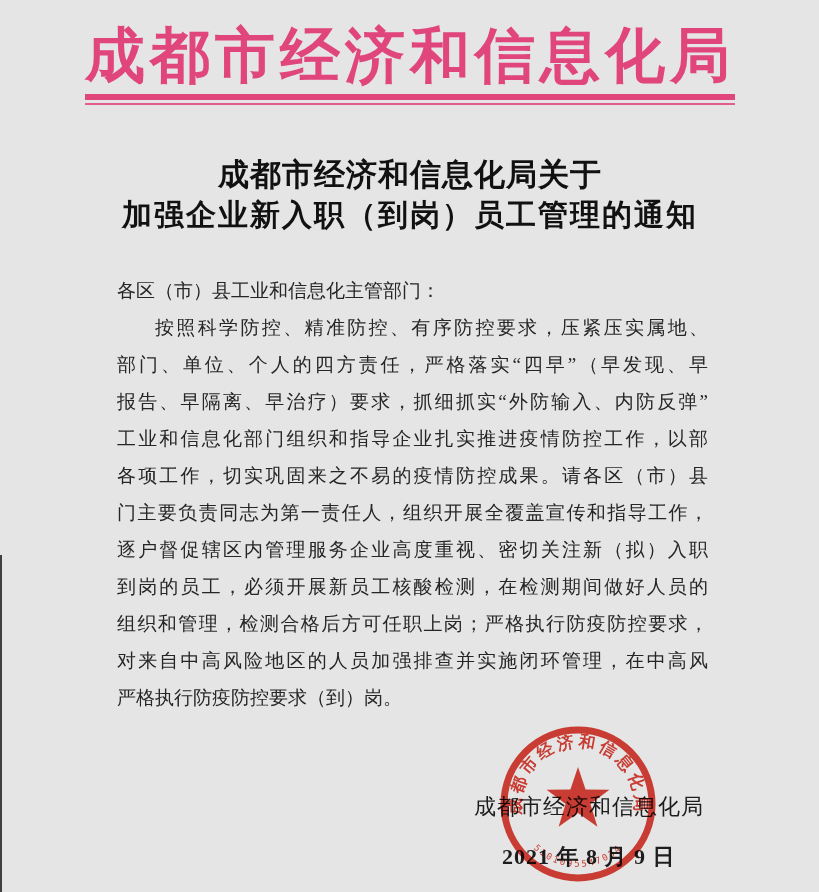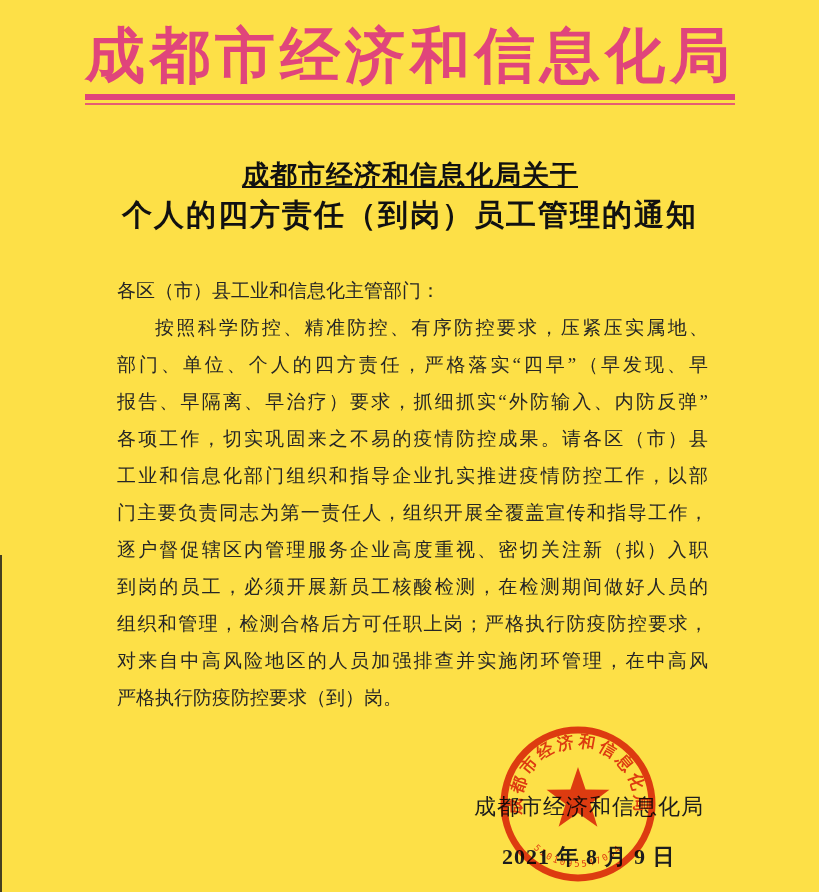--- a/index.html
+++ b/index.html
@@ -1,19 +1,19 @@
 <!DOCTYPE html>
 <html><head>
 <meta charset="utf-8">
 <style>
   html,body { margin:0; padding:0; background:#ffffff; }
   .page {
     position:relative;
     width:819px; height:892px;
-    background:#fde047;
+    background:#e5e5e5;
     overflow:hidden;
     font-family:"Liberation Serif","DejaVu Serif",serif;
   }
   
   .letterhead {
     position:absolute; left:85px; top:16px; width:650px;
     text-align:center;
     font-size:60px; font-weight:bold; letter-spacing:5px;
     color:#e0457b;
     white-space:nowrap;
@@ -24,21 +24,21 @@
   }
   .rule-thin {
     position:absolute; left:85px; top:103px; width:650px; height:2px;
     background:#e0457b; opacity:.85;
   }
   
   .doc-title {
     position:absolute; left:85px; top:156px; width:650px;
     text-align:center; color:#111; font-weight:bold;
   }
-  .doc-title .t1 { font-size:27px; line-height:38px; letter-spacing:1px;text-decoration:underline; }
+  .doc-title .t1 { font-size:31px; line-height:38px; letter-spacing:1px; }
   .doc-title .t2 { font-size:30px; line-height:42px; letter-spacing:2px; }
   
   .doc-body {
     position:absolute; left:117px; top:272px; width:591px;
     color:#262626;
   }
   .bline {
     height:37px; line-height:37px; font-size:19px;
     text-align:justify; white-space:nowrap;
   }
@@ -72,30 +72,30 @@
 <body>
 
 <div class="page">
 
   <div class="letterhead">成都市经济和信息化局</div>
   <div class="rule-thick"></div>
   <div class="rule-thin"></div>
 
   <div class="doc-title">
     <div class="t1">成都市经济和信息化局关于</div>
-    <div class="t2">个人的四方责任（到岗）员工管理的通知</div>
+    <div class="t2">加强企业新入职（到岗）员工管理的通知</div>
   </div>
 
   <div class="doc-body">
     <div class="bline">各区（市）县工业和信息化主管部门：</div>
     <div class="bline indent stretch">按照科学防控、精准防控、有序防控要求，压紧压实属地、</div>
     <div class="bline stretch">部门、单位、个人的四方责任，严格落实“四早”（早发现、早</div>
     <div class="bline stretch">报告、早隔离、早治疗）要求，抓细抓实“外防输入、内防反弹”</div>
+    <div class="bline stretch">工业和信息化部门组织和指导企业扎实推进疫情防控工作，以部</div>
     <div class="bline stretch">各项工作，切实巩固来之不易的疫情防控成果。请各区（市）县</div>
-    <div class="bline stretch">工业和信息化部门组织和指导企业扎实推进疫情防控工作，以部</div>
     <div class="bline stretch">门主要负责同志为第一责任人，组织开展全覆盖宣传和指导工作，</div>
     <div class="bline stretch">逐户督促辖区内管理服务企业高度重视、密切关注新（拟）入职</div>
     <div class="bline stretch">到岗的员工，必须开展新员工核酸检测，在检测期间做好人员的</div>
     <div class="bline stretch">组织和管理，检测合格后方可任职上岗；严格执行防疫防控要求，</div>
     <div class="bline stretch">对来自中高风险地区的人员加强排查并实施闭环管理，在中高风</div>
     <div class="bline">严格执行防疫防控要求（到）岗。</div>
   </div>
 
   <div class="sign-name">成都市经济和信息化局</div>
   <div class="sign-date">2021 年 8 月 9 日</div>

